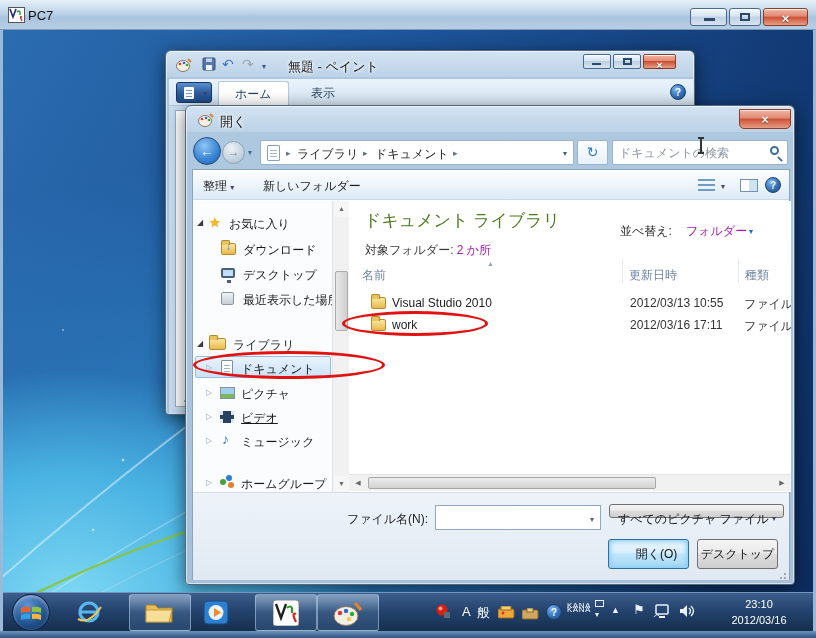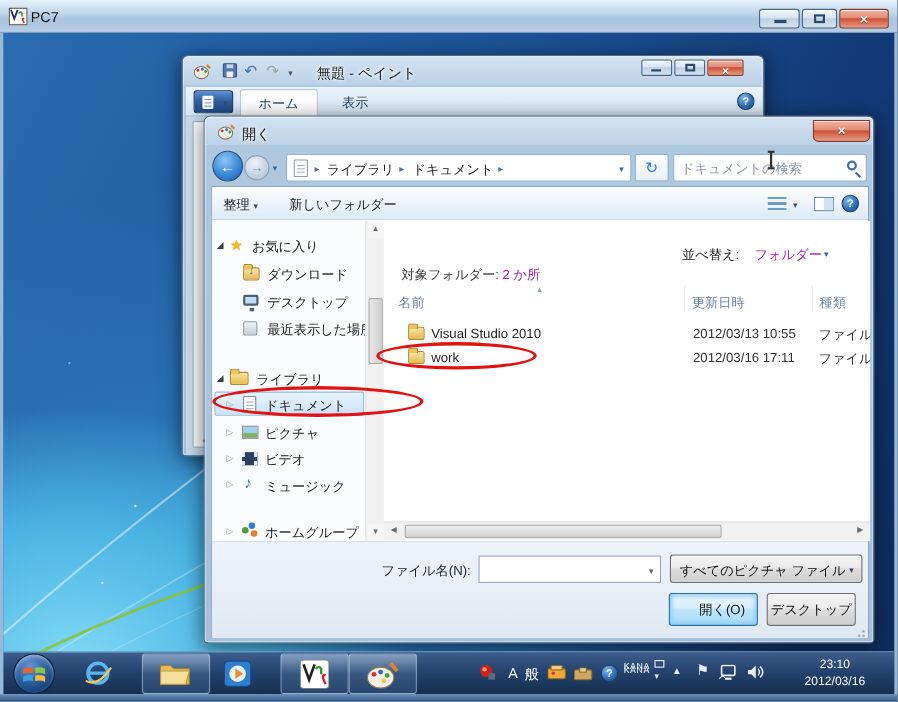--- a/index.html
+++ b/index.html
@@ -143,21 +143,21 @@
   .hs-thumb { position:absolute; left:19px; top:2px; width:288px; height:12px;
     background:linear-gradient(#ededed,#d2d2d2); border:1px solid #a8a8a8; border-radius:2px; }
 
   
   #dlgfooter { left:0; top:322px; width:596px; height:88px;
     background:linear-gradient(#eef3f9,#e0e9f3); border-top:1px solid #d3dce7; }
   .fn-label { left:140px; top:18px; width:95px; text-align:right; font-size:12px; color:#1e1e1e; }
   .fn-combo { left:242px; top:12px; width:166px; height:25px; background:#fff; border:1px solid #8fa8c4; }
   .fn-combo input { position:absolute; left:4px; top:3px; width:140px; height:17px; border:none; outline:none; font-size:12px; }
   .fn-combo .dd { position:absolute; right:6px; top:9px; color:#55606b; }
-  .ftype-dd { left:416px; top:11px; width:175px; height:26px; border:1px solid #707070; border-radius:3px;
+  .ftype-dd { left:416px; top:11px; width:175px; height:14px; border:1px solid #707070; border-radius:3px;
     background:linear-gradient(#f4f4f4,#ebebeb 45%,#dddddd 50%,#cfcfcf); font-size:12px; color:#111; }
   .ftype-dd .txt { position:absolute; left:8px; top:6px; }
   .ftype-dd .dd { position:absolute; right:7px; top:9px; }
   .pushbtn { top:46px; width:81px; height:30px; border:1px solid #707070; border-radius:3px; font-size:12px; color:#111;
     background:linear-gradient(#f4f4f4,#ebebeb 45%,#dddddd 50%,#cfcfcf); text-align:center; line-height:28px; }
   .pushbtn.default { border:1px solid #2d6ca5; box-shadow:inset 0 0 4px 2px #8fd0f2;
     background:linear-gradient(#eaf6fd,#d9eefc 45%,#bee6fd 50%,#a7d9f5); }
   .grip { left:585px; top:78px; width:8px; height:8px; }
   .grip i { position:absolute; width:2px; height:2px; background:#9aa5b1; display:block; }
 
@@ -386,21 +386,21 @@
             <span class="lbl" style="left:48px;">ドキュメント</span>
           </div>
           <div class="si" style="top:182px;">
             <span class="col">▷</span>
             <span class="abs picico" style="left:27px;top:4px;"></span>
             <span class="lbl" style="left:48px;">ピクチャ</span>
           </div>
           <div class="si" style="top:206px;">
             <span class="col">▷</span>
             <span class="abs vidico" style="left:27px;top:4px;"></span>
-            <span class="lbl" style="left:48px;">ビデオ</span>
+            <span class="lbl" style="left:48px;text-decoration:underline;">ビデオ</span>
           </div>
           <div class="si" style="top:230px;">
             <span class="col">▷</span>
             <span class="abs" style="left:29px;top:0;font-size:14px;color:#2d7dd6;">♪</span>
             <span class="lbl" style="left:48px;">ミュージック</span>
           </div>
           <div class="si" style="top:272px;">
             <span class="col">▷</span>
             <span class="abs hgico" style="left:27px;top:2px;width:16px;height:14px;">
               <span style="left:0;top:4px;background:#4a9e3a;"></span>
@@ -411,20 +411,21 @@
           </div>
         </div>
 
         <div class="abs sb-scroll">
           <div class="sb-btn" style="top:0;">▲</div>
           <div class="sb-thumb" style="top:70px;height:60px;"></div>
           <div class="sb-btn" style="bottom:0;">▼</div>
         </div>
 
         <div class="abs" id="mainpane">
+          <div class="abs lib-title">ドキュメント ライブラリ</div>
           <div class="abs arr-label">並べ替え:</div>
           <div class="abs arr-value link">フォルダー</div>
           <div class="abs dd arr-dd">▾</div>
           <div class="abs inc-label">
             <span>対象フォルダー:</span> <span class="link">2 か所</span>
           </div>
           <div class="abs sortglyph">▲</div>
           <div class="abs colhdr" style="left:13px;">名前</div>
           <div class="abs colsep" style="left:273px;"></div>
           <div class="abs colhdr" style="left:280px;">更新日時</div>

